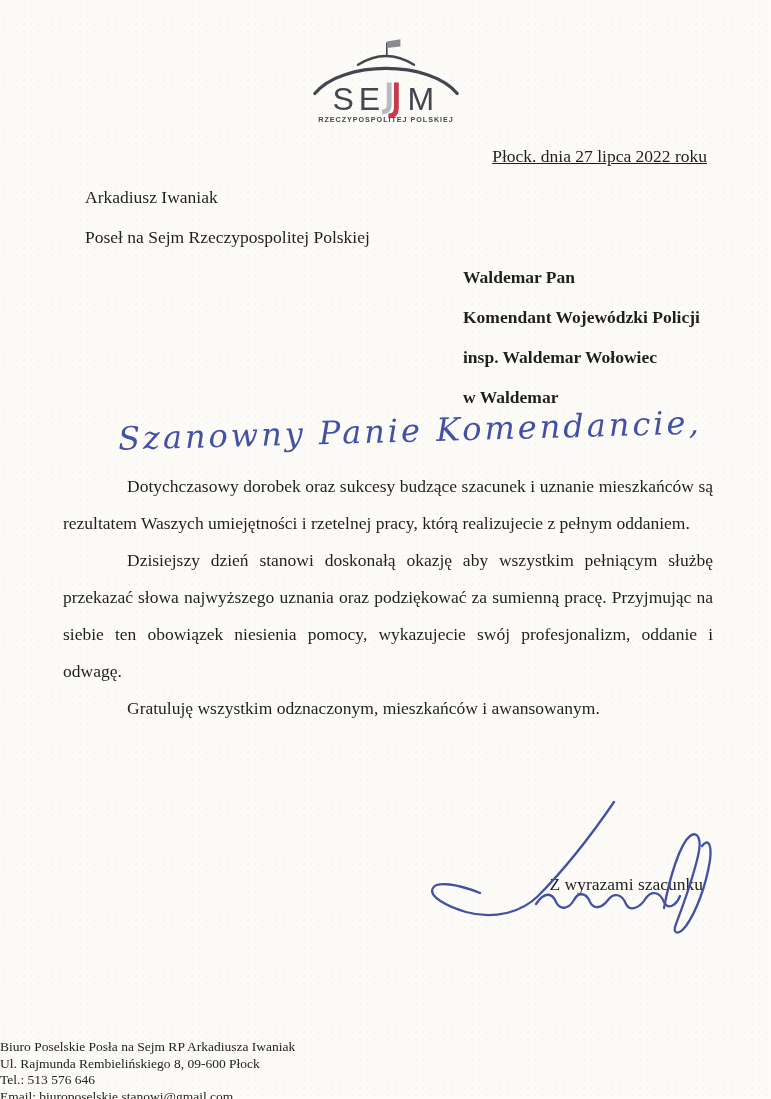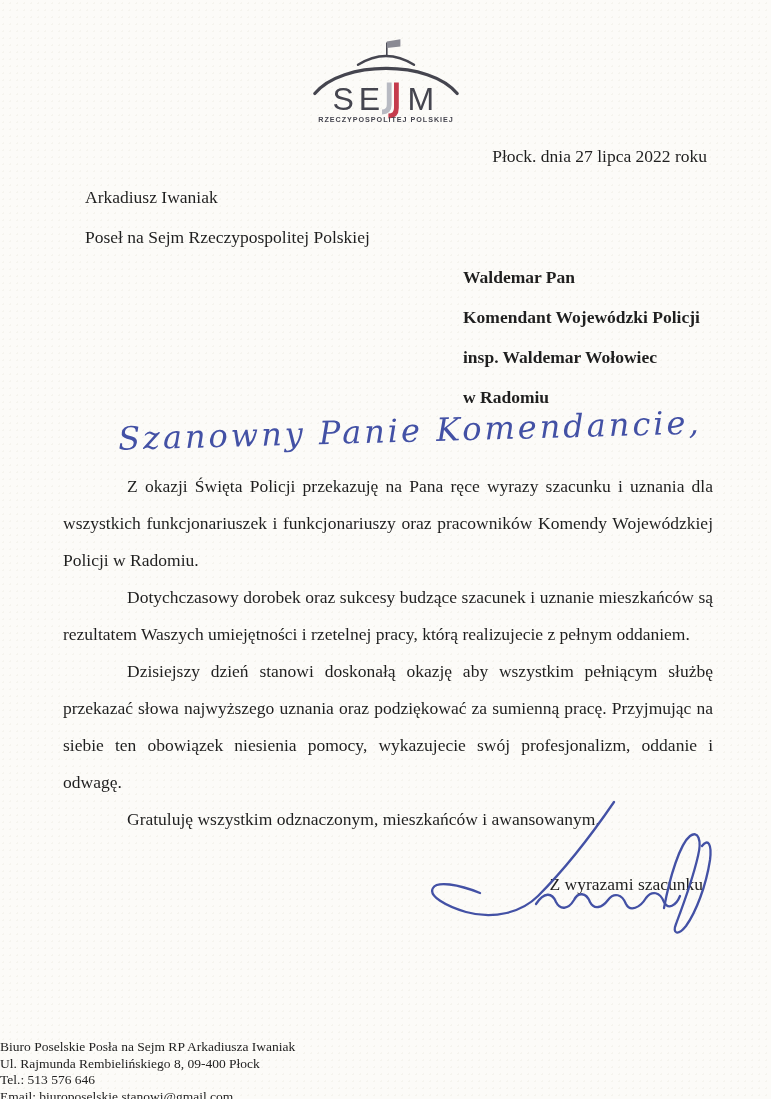--- a/index.html
+++ b/index.html
@@ -16,21 +16,21 @@
     overflow:hidden;
   }
 
   
   .logo-wrap { position:absolute; top:36px; left:50%; transform:translateX(-50%); }
   .logo-wrap svg { display:block; }
   .logo-letter { font-family:"Liberation Sans", sans-serif; font-size:40px; fill:#45454f; }
   .logo-sub   { font-family:"Liberation Sans", sans-serif; font-size:9px; letter-spacing:1.2px; fill:#45454f; font-weight:bold; }
 
   
-  .date-line { position:absolute; top:146px; right:64px; font-size:17.5px; }
+  .date-line { position:absolute; top:146px; right:64px; font-size:17.5px;text-decoration:underline; }
 
   
   .sender { position:absolute; top:186px; left:85px; font-weight:normal; font-size:17.5px; }
   .sender .line { margin-bottom:17px; line-height:23px; }
 
   
   .recipient { position:absolute; top:265px; left:463px; font-weight:bold; font-size:17.5px; }
   .recipient .line { margin-bottom:16px; line-height:24px; }
 
   
@@ -84,27 +84,26 @@
 
   <div class="sender">
     <div class="line">Arkadiusz Iwaniak</div>
     <div class="line">Poseł na Sejm Rzeczypospolitej Polskiej</div>
   </div>
 
   <div class="recipient">
     <div class="line">Waldemar Pan</div>
     <div class="line">Komendant Wojewódzki Policji</div>
     <div class="line">insp. Waldemar Wołowiec</div>
-    <div class="line">w Radomiu</div>
+    <div class="line">w Waldemar</div>
   </div>
 
   <div class="greeting">Szanowny Panie Komendancie,</div>
 
   <div class="body-text">
-    <p>Z okazji Święta Policji przekazuję na Pana ręce wyrazy szacunku i uznania dla wszystkich funkcjonariuszek i funkcjonariuszy oraz pracowników Komendy Wojewódzkiej Policji w Radomiu.</p>
     <p>Dotychczasowy dorobek oraz sukcesy budzące szacunek i uznanie mieszkańców są rezultatem Waszych umiejętności i rzetelnej pracy, którą realizujecie z pełnym oddaniem.</p>
     <p>Dzisiejszy dzień stanowi doskonałą okazję aby wszystkim pełniącym służbę przekazać słowa najwyższego uznania oraz podziękować za sumienną pracę. Przyjmując na siebie ten obowiązek niesienia pomocy, wykazujecie swój profesjonalizm, oddanie i odwagę.</p>
     <p>Gratuluję wszystkim odznaczonym, mieszkańców i awansowanym.</p>
   </div>
 
   <div class="closing">Z wyrazami szacunku</div>
 
   <div class="signature-wrap">
     <svg width="300" height="145" viewBox="0 0 300 145">
       <g fill="none" stroke="#4351a5" stroke-width="2.3" stroke-linecap="round">
@@ -113,18 +112,18 @@
 
         <path d="M118 108 C 126 96, 134 96, 138 106 C 142 114, 150 114, 156 104 C 160 96, 168 96, 172 106 C 176 114, 184 112, 190 104 C 196 96, 204 98, 208 108 C 212 116, 222 112, 228 102 C 234 94, 242 96, 246 106 C 250 114, 258 110, 262 100"></path>
 
         <path d="M246 112 C 252 80, 262 48, 272 40 C 280 34, 284 44, 280 60 C 274 86, 264 112, 258 128 C 254 138, 260 140, 268 130 C 278 116, 288 90, 292 64 C 294 48, 290 42, 284 50"></path>
       </g>
     </svg>
   </div>
 
   <div class="footer">
     <div>Biuro Poselskie Posła na Sejm RP Arkadiusza Iwaniak</div>
-    <div>Ul. Rajmunda Rembielińskiego 8, 09-400 Płock</div>
+    <div>Ul. Rajmunda Rembielińskiego 8, 09-600 Płock</div>
     <div>Tel.: 513 576 646</div>
     <div>Email: biuroposelskie.stanowi@gmail.com</div>
   </div>
 
 </div>
 
 </body></html>

